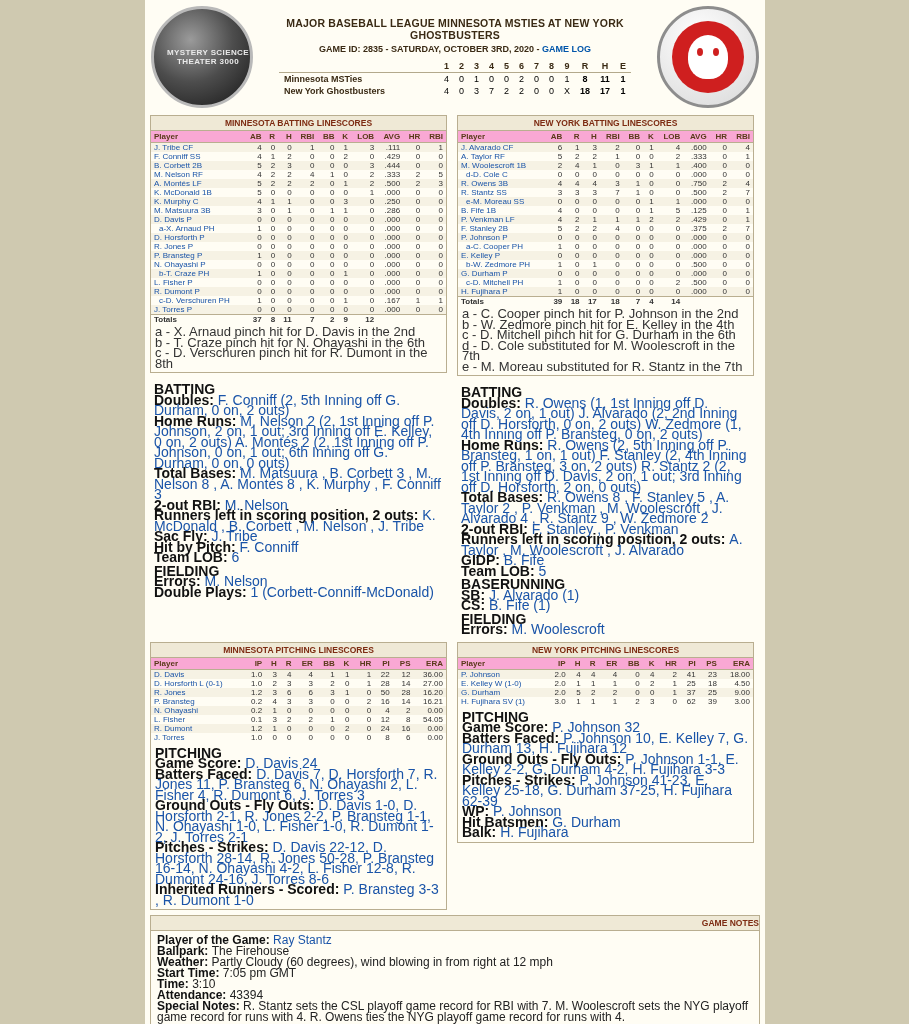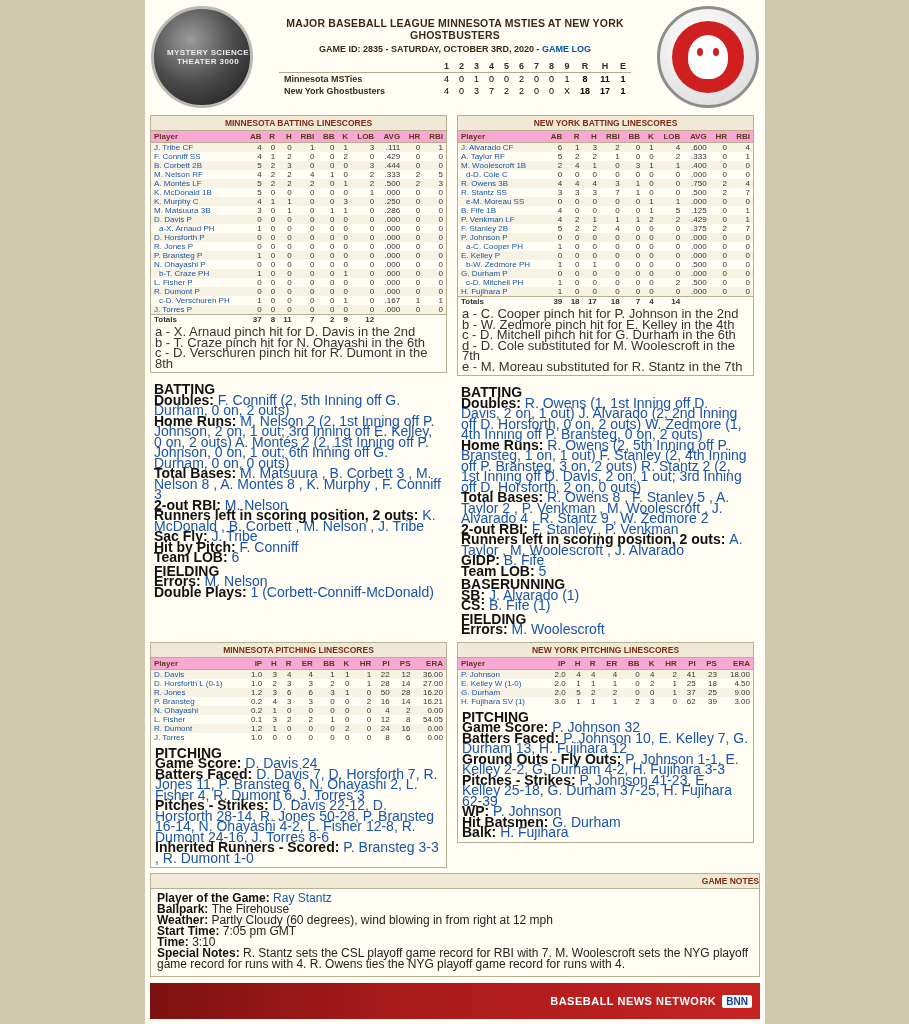--- a/index.html
+++ b/index.html
@@ -835,20 +835,21 @@
                   <td>8</td>
                   <td>6</td>
                   <td>0.00</td>
                 </tr>
               </tbody>
             </table>
           <div class="sec" id="minPitDetail">
               <div class="hd">PITCHING</div>
               <div><b>Game Score: </b><span class="lnk">D. Davis 24</span></div>
               <div><b>Batters Faced: </b><span class="lnk">D. Davis 7, D. Horsforth 7, R. Jones 11, P. Bransteg 6, N. Ohayashi 2, L. Fisher 4, R. Dumont 6, J. Torres 3</span></div>
+              <div><b>Ground Outs - Fly Outs: </b><span class="lnk">D. Davis 1-0, D. Horsforth 2-1, R. Jones 2-2, P. Bransteg 1-1, N. Ohayashi 1-0, L. Fisher 1-0, R. Dumont 1-2, J. Torres 2-1</span></div>
               <div><b>Pitches - Strikes: </b><span class="lnk">D. Davis 22-12, D. Horsforth 28-14, R. Jones 50-28, P. Bransteg 16-14, N. Ohayashi 4-2, L. Fisher 12-8, R. Dumont 24-16, J. Torres 8-6</span></div>
               <div><b>Inherited Runners - Scored: </b><span class="lnk">P. Bransteg 3-3 , R. Dumont 1-0</span></div>
             </div>
         </div>
       </div>
       <div class="col">
         <div class="panel">
           <div class="ptitle">NEW YORK PITCHING LINESCORES</div>
           <table class="bx">
               <tbody id="nyyPit">
@@ -934,20 +935,21 @@
     </div>
 
     <div class="gn">
       <div class="ptitle">GAME NOTES</div>
       <div class="body" id="gameNotes">
           <div><b>Player of the Game: </b><span class="lnk">Ray Stantz</span></div>
           <div><b>Ballpark: </b><span>The Firehouse</span></div>
           <div><b>Weather: </b><span>Partly Cloudy (60 degrees), wind blowing in from right at 12 mph</span></div>
           <div><b>Start Time: </b><span>7:05 pm GMT</span></div>
           <div><b>Time: </b><span>3:10</span></div>
+          <div><b>Attendance: </b><span>43394</span></div>
           <div><b>Special Notes: </b><span>R. Stantz sets the CSL playoff game record for RBI with 7. M. Woolescroft sets the NYG playoff game record for runs with 4. R. Owens ties the NYG playoff game record for runs with 4.</span></div>
         </div>
     </div>
 
     <div class="bnn">
       <span class="t">BASEBALL NEWS NETWORK</span>
       <span class="b">BNN</span>
     </div>
     <div class="foot">
       <div>This league is powered by Out of the Park Baseball, the baseball management simulation game for PC, Mac and Linux</div>

